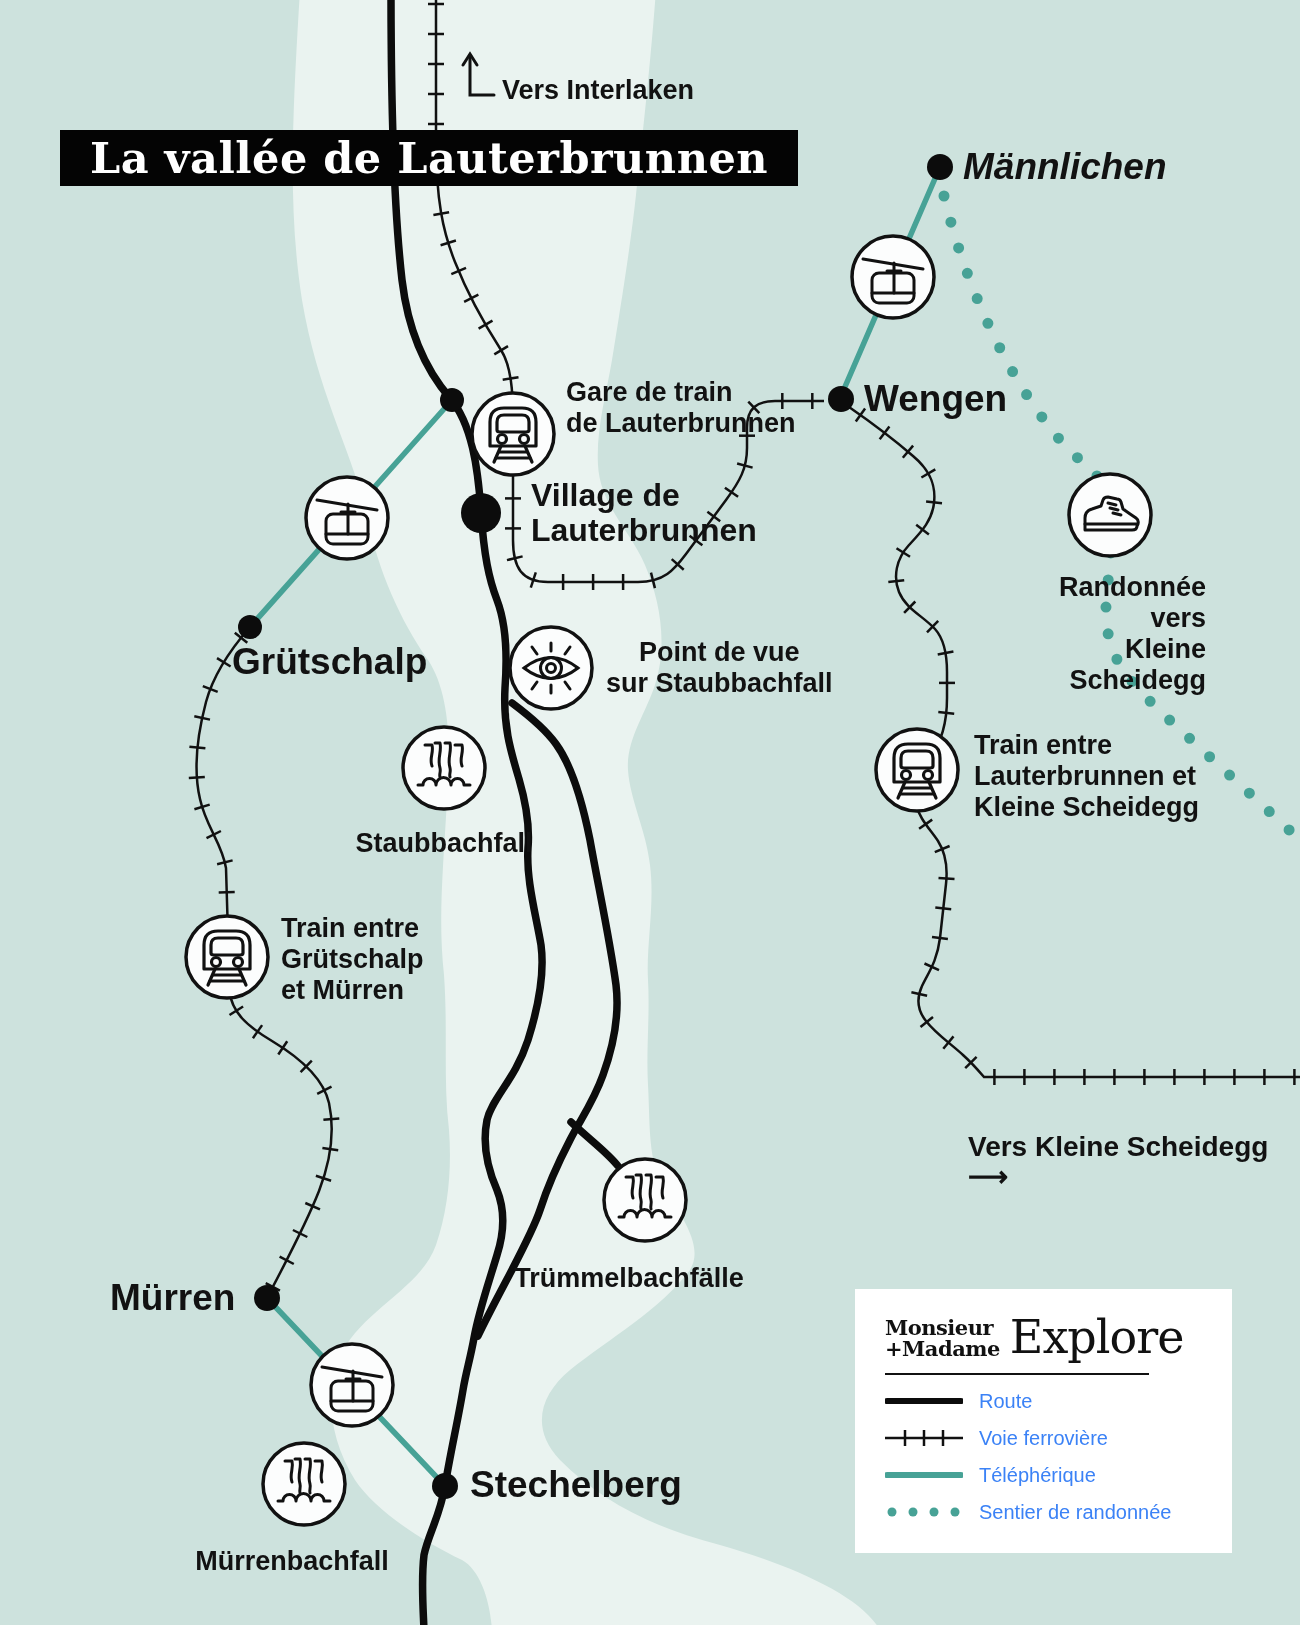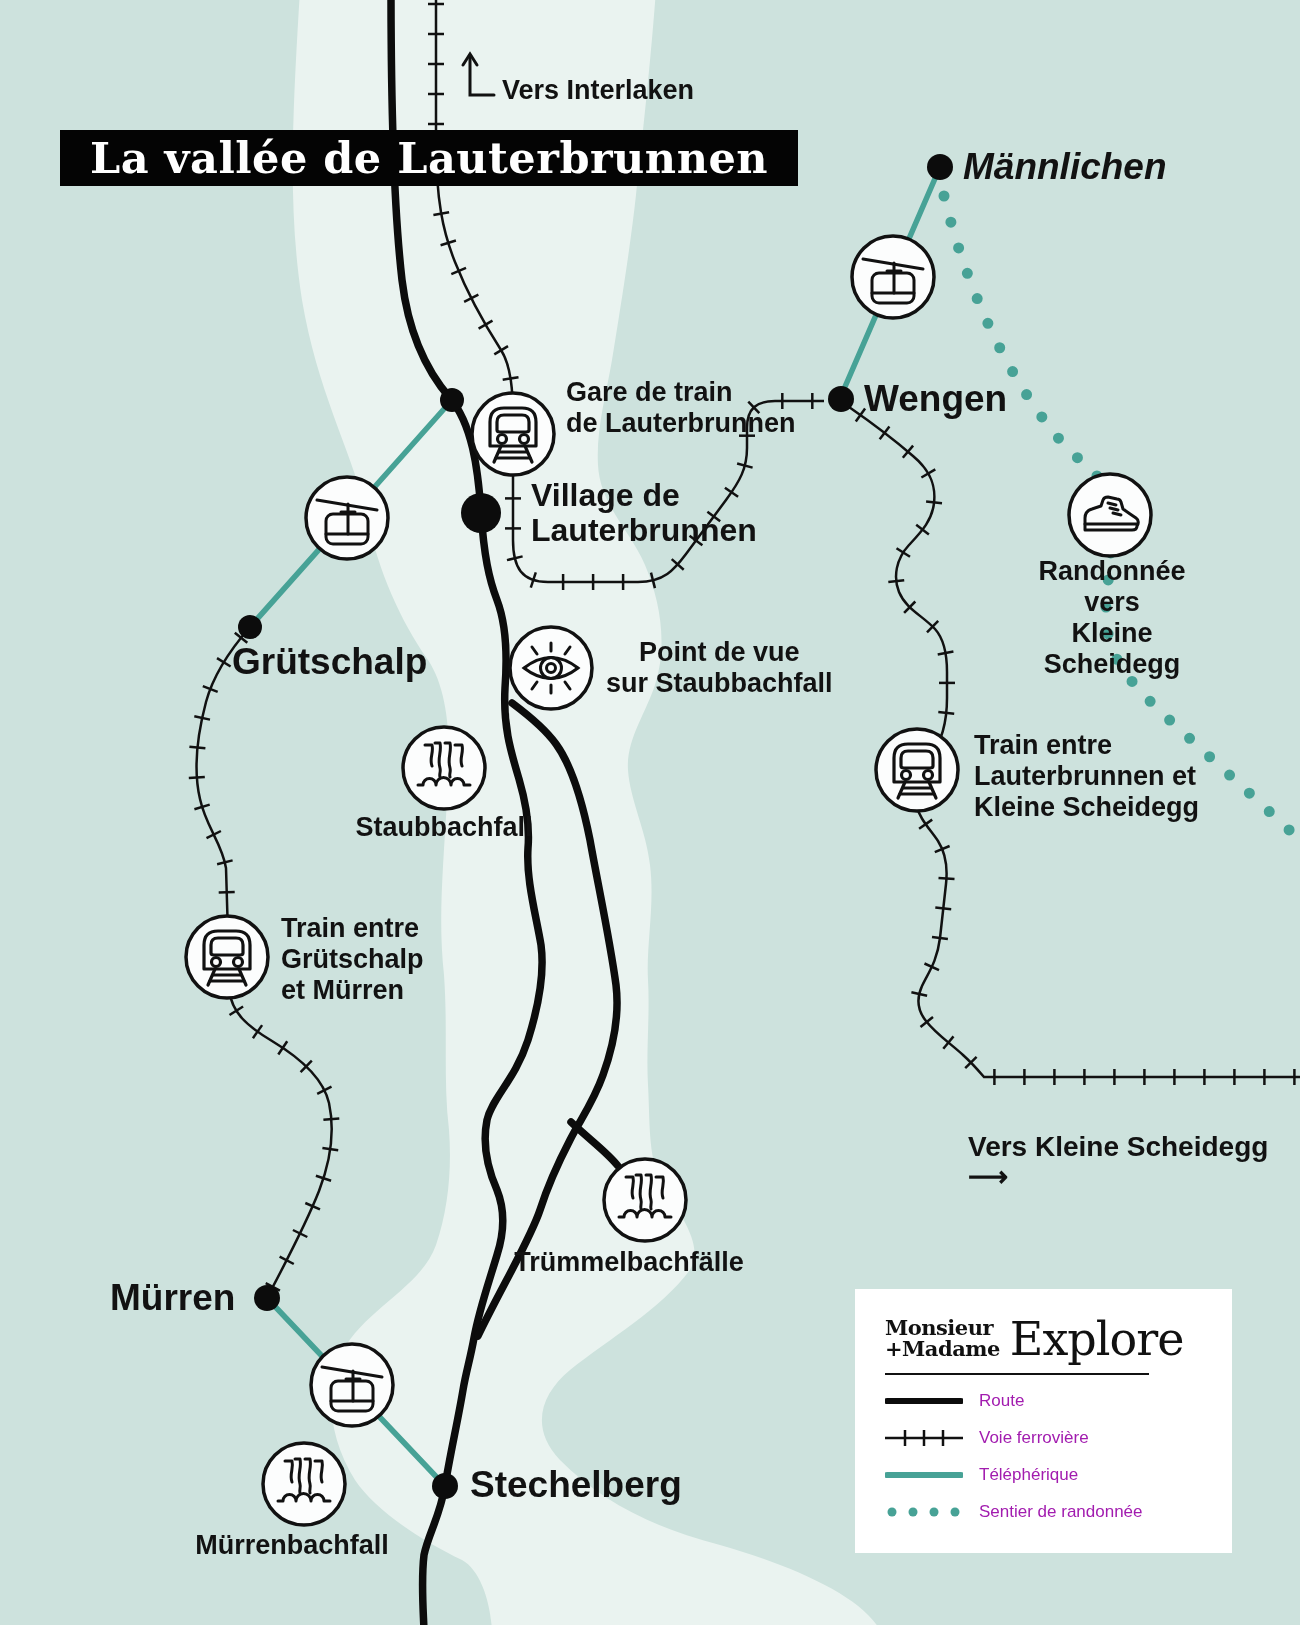--- a/index.html
+++ b/index.html
@@ -3,38 +3,38 @@
 <meta charset="utf-8">
 <style>
   html,body{margin:0;padding:0;background:#cde2dd;}
   #stage{position:relative;width:1300px;height:1625px;overflow:hidden;background:#cde2dd;
          font-family:"Liberation Sans",sans-serif;color:#111;}
   #map-art{position:absolute;left:0;top:0;}
   .lbl{position:absolute;font-weight:700;color:#121212;white-space:pre-line;}
   .place{font-size:37px;line-height:38px;}
   .poi{font-size:27px;line-height:31px;}
   .dir{font-size:28px;line-height:30px;margin-top:32px;}
-  .ctr{transform:translateX(-50%);text-align:center;}
+  .ctr{transform:translateX(-50%);text-align:right;margin-top:16px;}
   #banner{position:absolute;left:60px;top:130px;width:738px;height:56px;background:#040404;
           display:flex;align-items:center;justify-content:center;}
   #banner span{font-family:"DejaVu Serif",serif;font-weight:700;font-size:43px;color:#ffffff;
                letter-spacing:.5px;white-space:nowrap;}
   .village-lbl{font-size:32px;line-height:35px;}
   
   #legend{position:absolute;left:855px;top:1289px;width:377px;height:264px;background:#ffffff;
           box-sizing:border-box;padding:28px 0 0 30px;}
-  #brand{display:flex;align-items:flex-end;gap:10px;border-bottom:2px solid #111;
+  #brand{display:flex;gap:10px;border-bottom:2px solid #111;
          width:264px;padding-bottom:14px;}
   #brand .mm{font-family:"DejaVu Serif",serif;font-weight:700;font-size:21px;line-height:21px;
              letter-spacing:-0.5px;white-space:pre-line;}
   #brand .ex{font-family:"DejaVu Serif",serif;font-weight:400;font-size:46px;line-height:40px;
              letter-spacing:-1px;}
   .lg-row{display:flex;align-items:center;margin-top:15px;height:22px;}
   .lg-row .sw{width:78px;margin-right:16px;flex:0 0 auto;}
-  .lg-row .lg-label{font-size:17px;color:#a21caf;text-align:right;}
+  .lg-row .lg-label{font-size:20px;color:#3b82f6;text-align:right;}
 </style>
 </head>
 <body>
 
 <div id="stage">
 
   <svg id="map-art" width="1300" height="1625" viewBox="0 0 1300 1625">
 
     <path fill="#eaf3f0" d="
       M 300,-10 C 292,120 288,210 302,300 C 318,395 352,450 368,520

